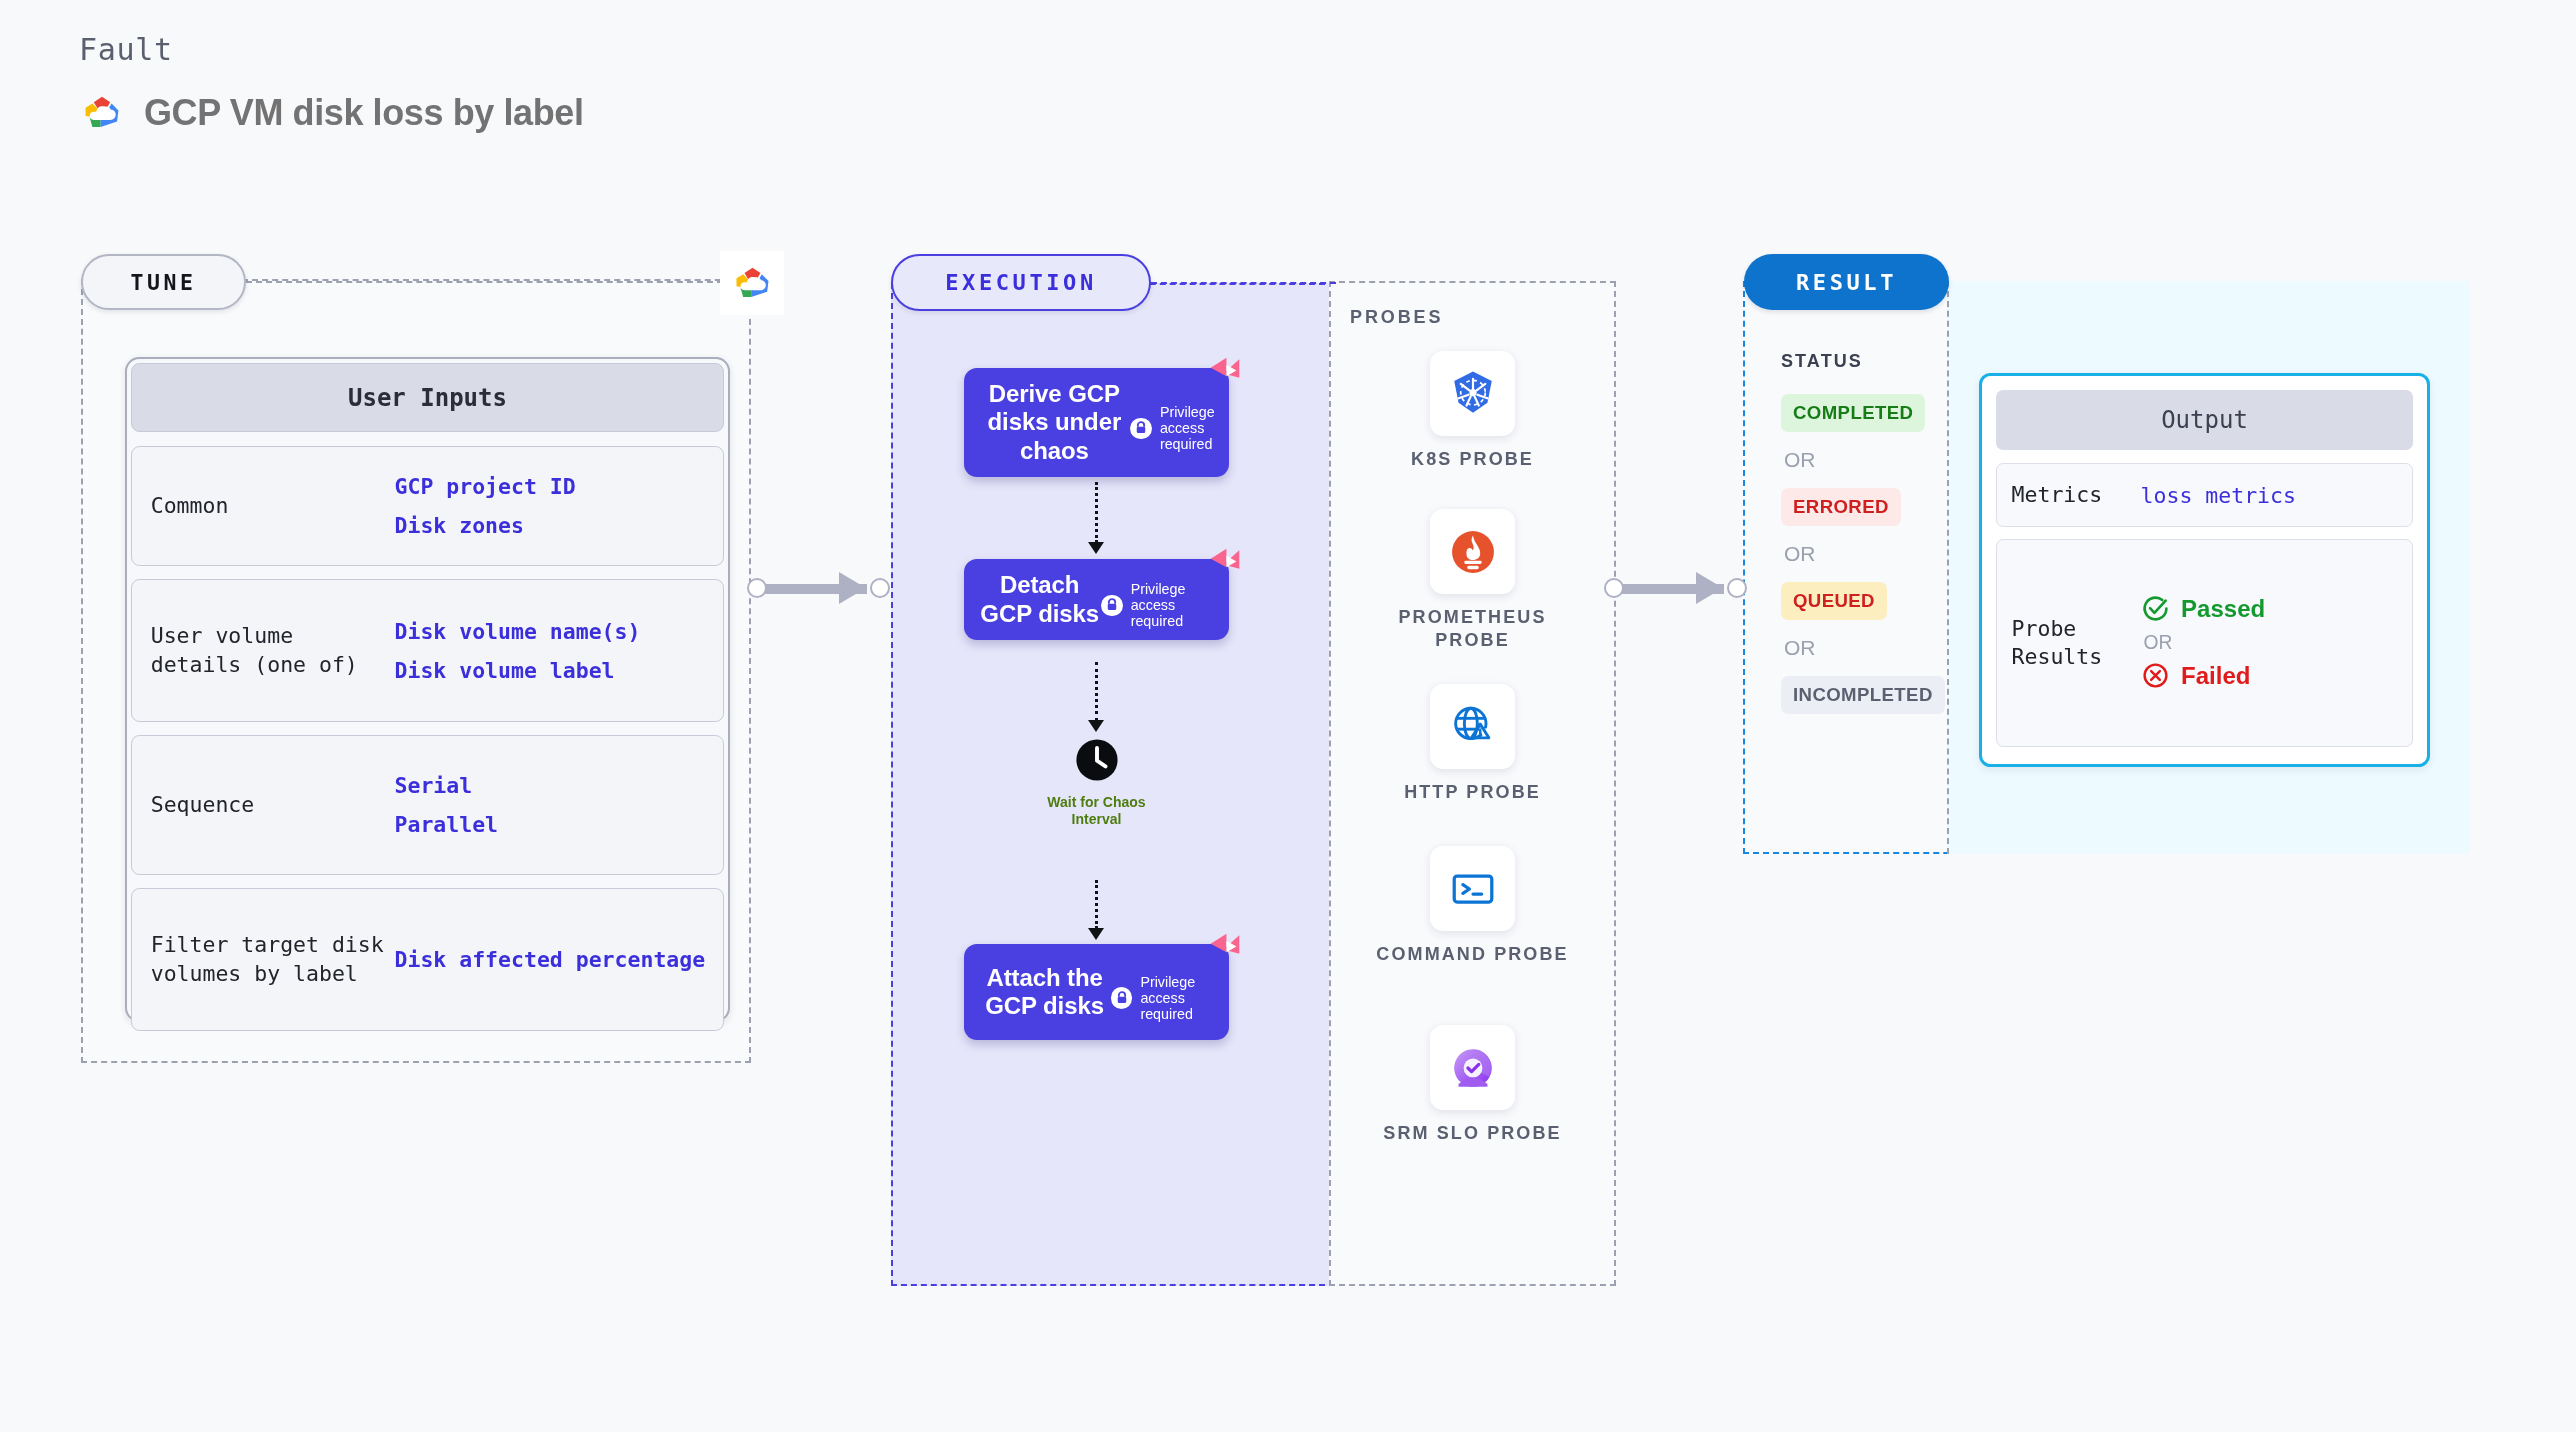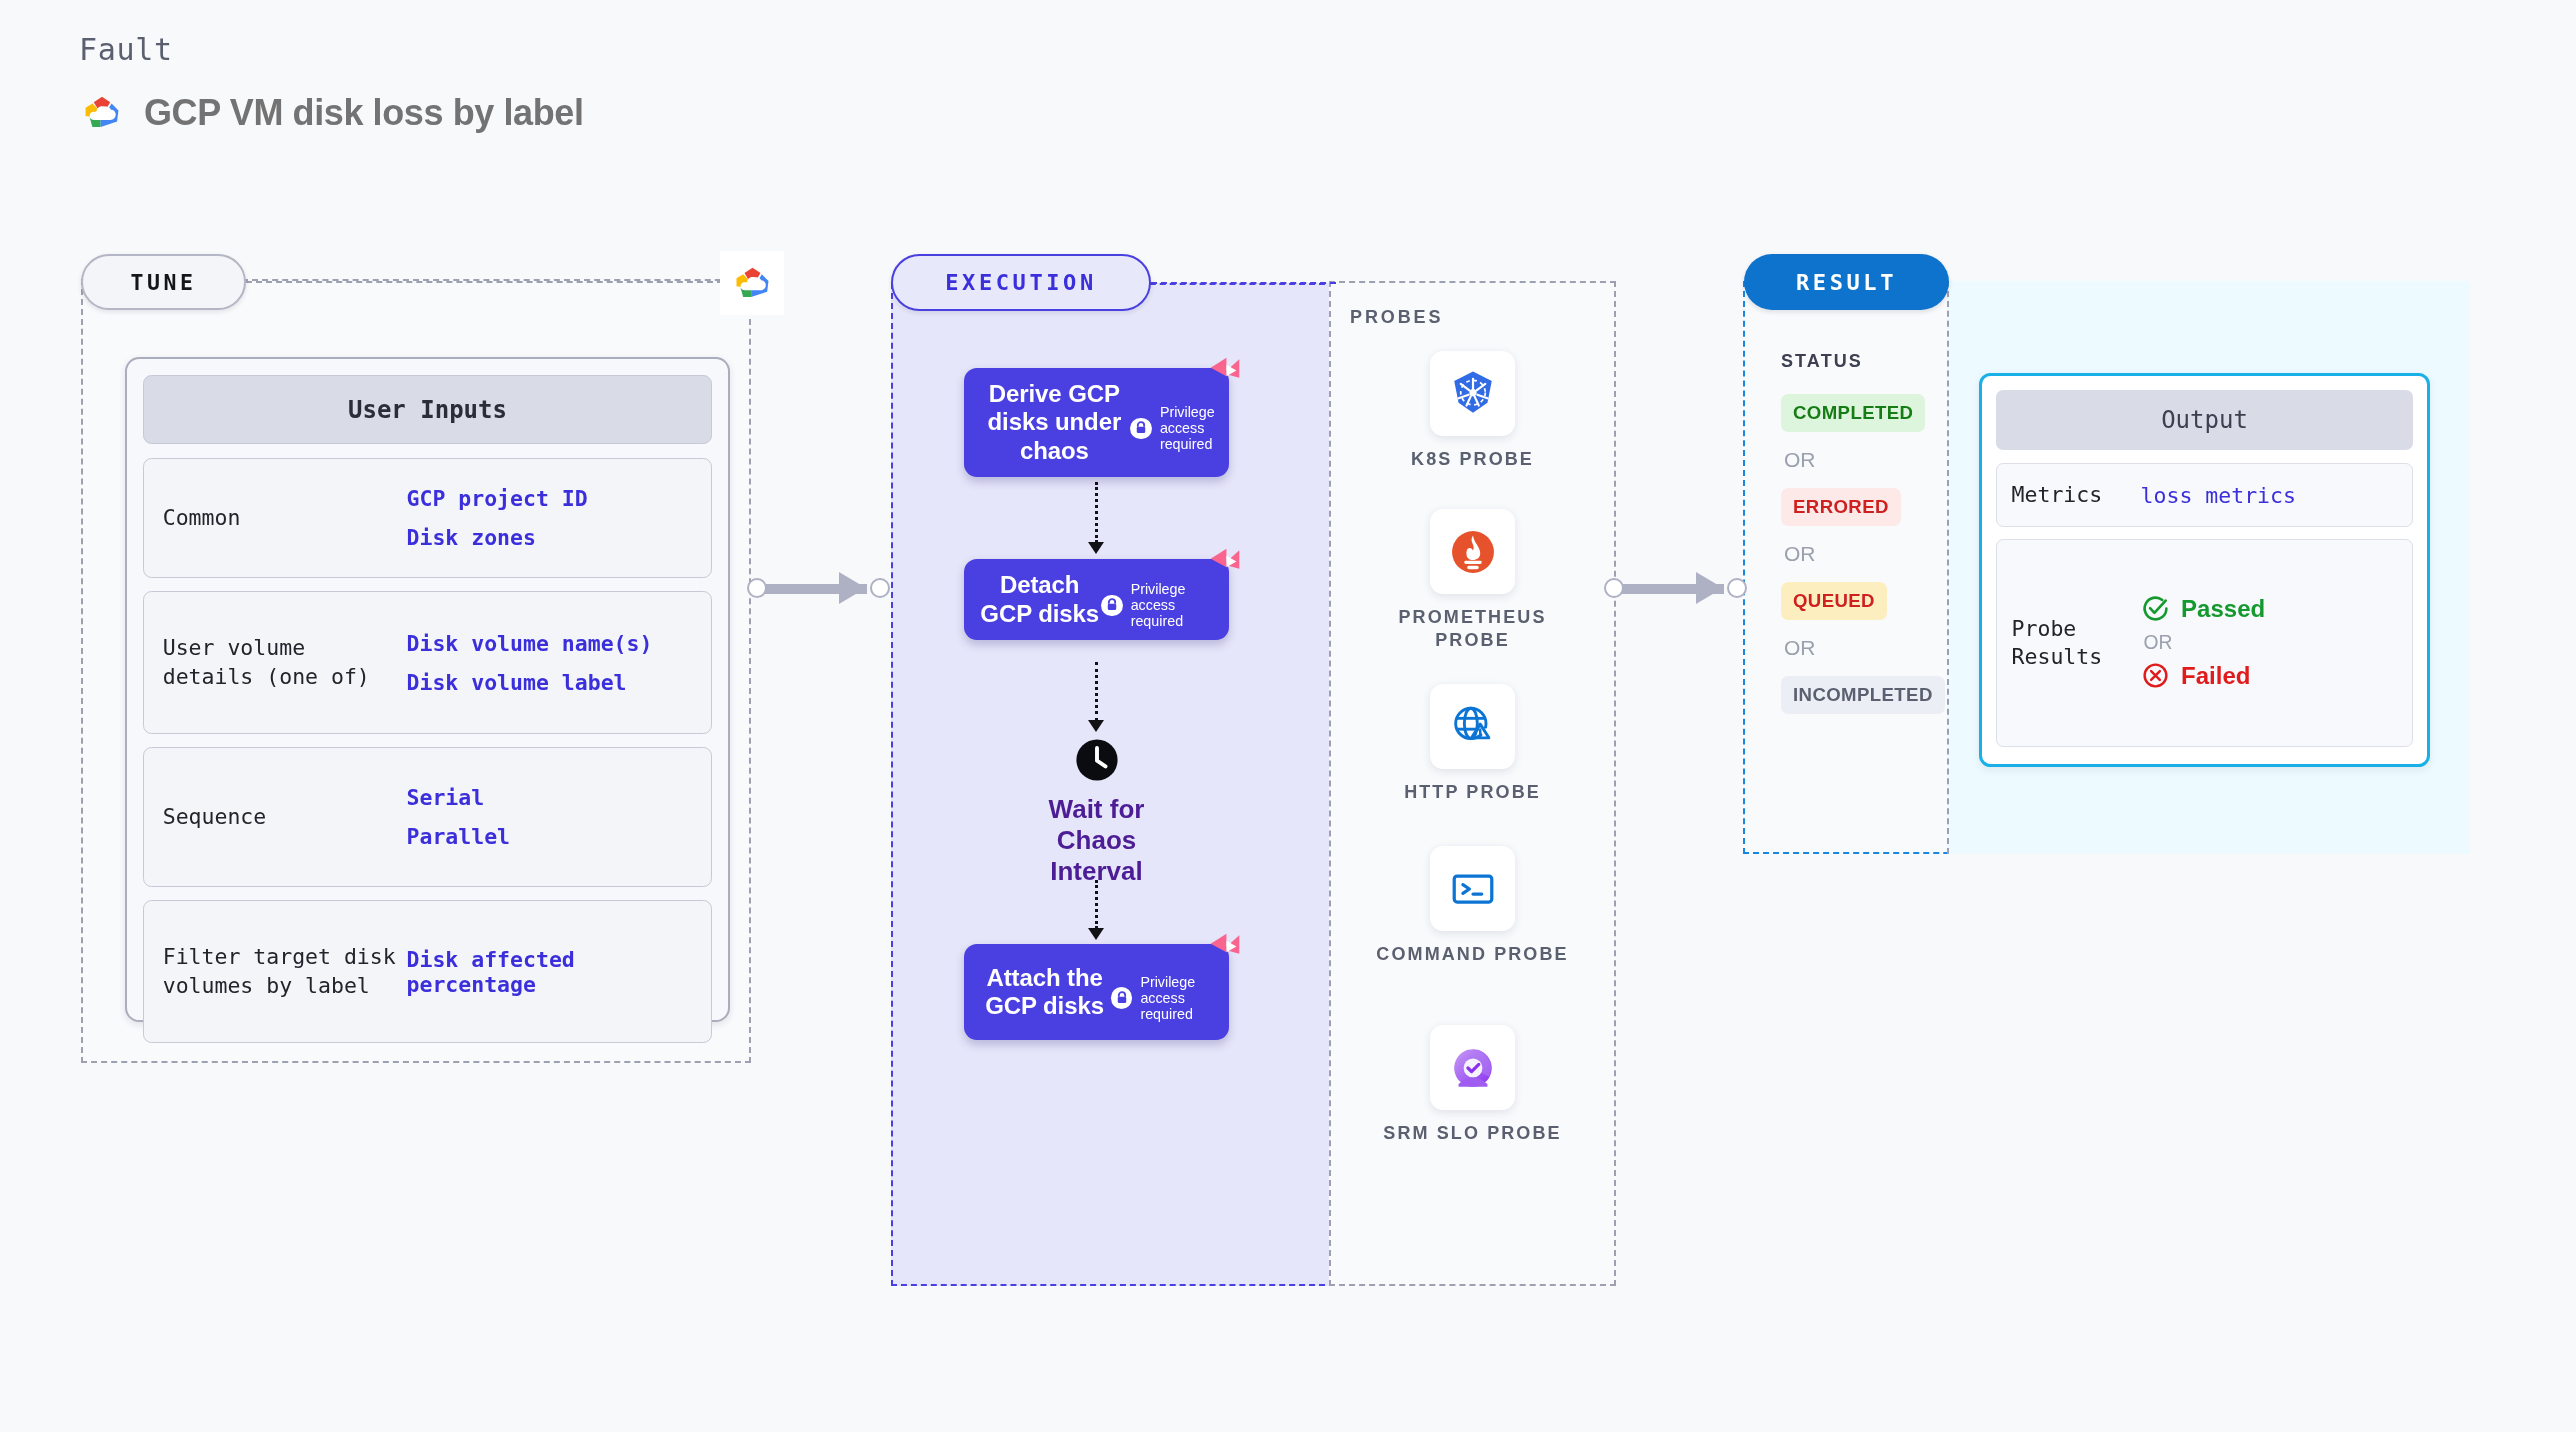--- a/index.html
+++ b/index.html
@@ -96,21 +96,21 @@
     width: 64px; height: 64px; background: #ffffff;
     display: flex; align-items: center; justify-content: center;
   }
 
   
   .ui-card {
     position: absolute; left: 125px; top: 357px;
     width: 605px; height: 665px;
     background: #f7f8fb; border: 2.1px solid #a9adbc;
     border-radius: 14.3px; box-shadow: 0 2.9px 7.2px rgba(20,20,50,.10);
-    padding: 16px;
+    padding: 4px;
   }
   .ui-head {
     height: 69px; background: #d9dbe6; border: 1.4px solid #c6c9d6;
     border-radius: 8.6px;
     display: flex; align-items: center; justify-content: center;
     font-family: "DejaVu Sans Mono", monospace;
     font-size: 24px; font-weight: bold; color: #2b2d38;
     margin-bottom: 14.3px;
   }
   .ui-row {
@@ -161,21 +161,21 @@
   .step2 { left: 964px; top: 559px; width: 265px; height: 81px; }
   .step4 { left: 964px; top: 944px; width: 265px; height: 96px; }
 
   
   .wait-node {
     position: absolute; left: 1039px; top: 738px;
     width: 115px; display: flex; flex-direction: column;
     align-items: center; gap: 10px;
   }
   .wait-label {
-    font-size: 26px; font-weight: bold; color: #4c1d95;
+    font-size: 14px; font-weight: bold; color: #4d7c0f;
     text-align: center; line-height: 1.2;
   }
 
   
   .varrow { position: absolute; width: 24px; }
   .varrow .line {
     position: absolute; left: 10.7px; top: 0; width: 0; height: calc(100% - 11.5px);
     border-left: 3.6px dotted #111216;
   }
   .varrow .head {

